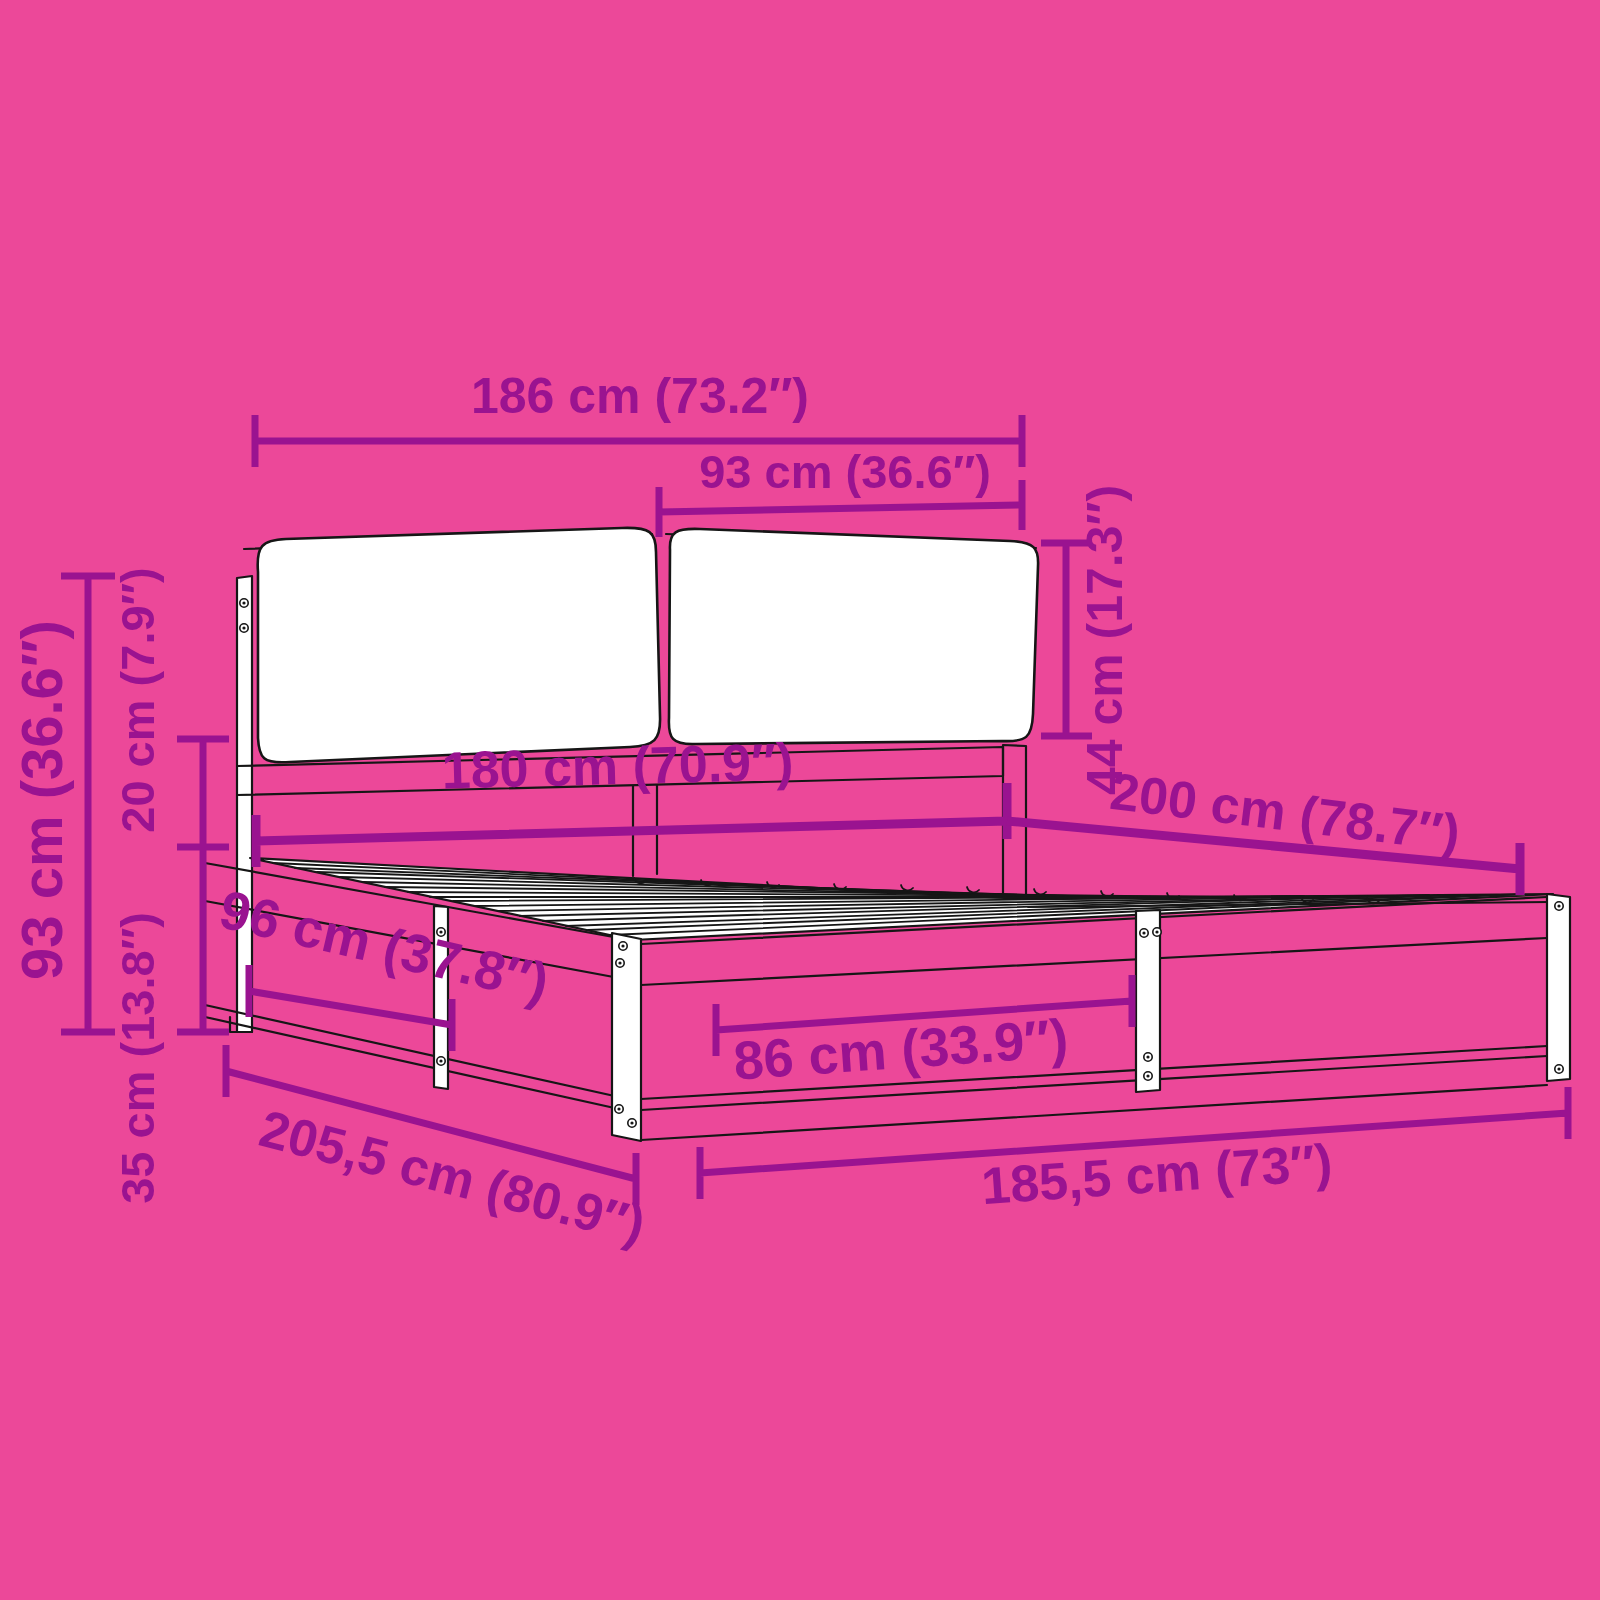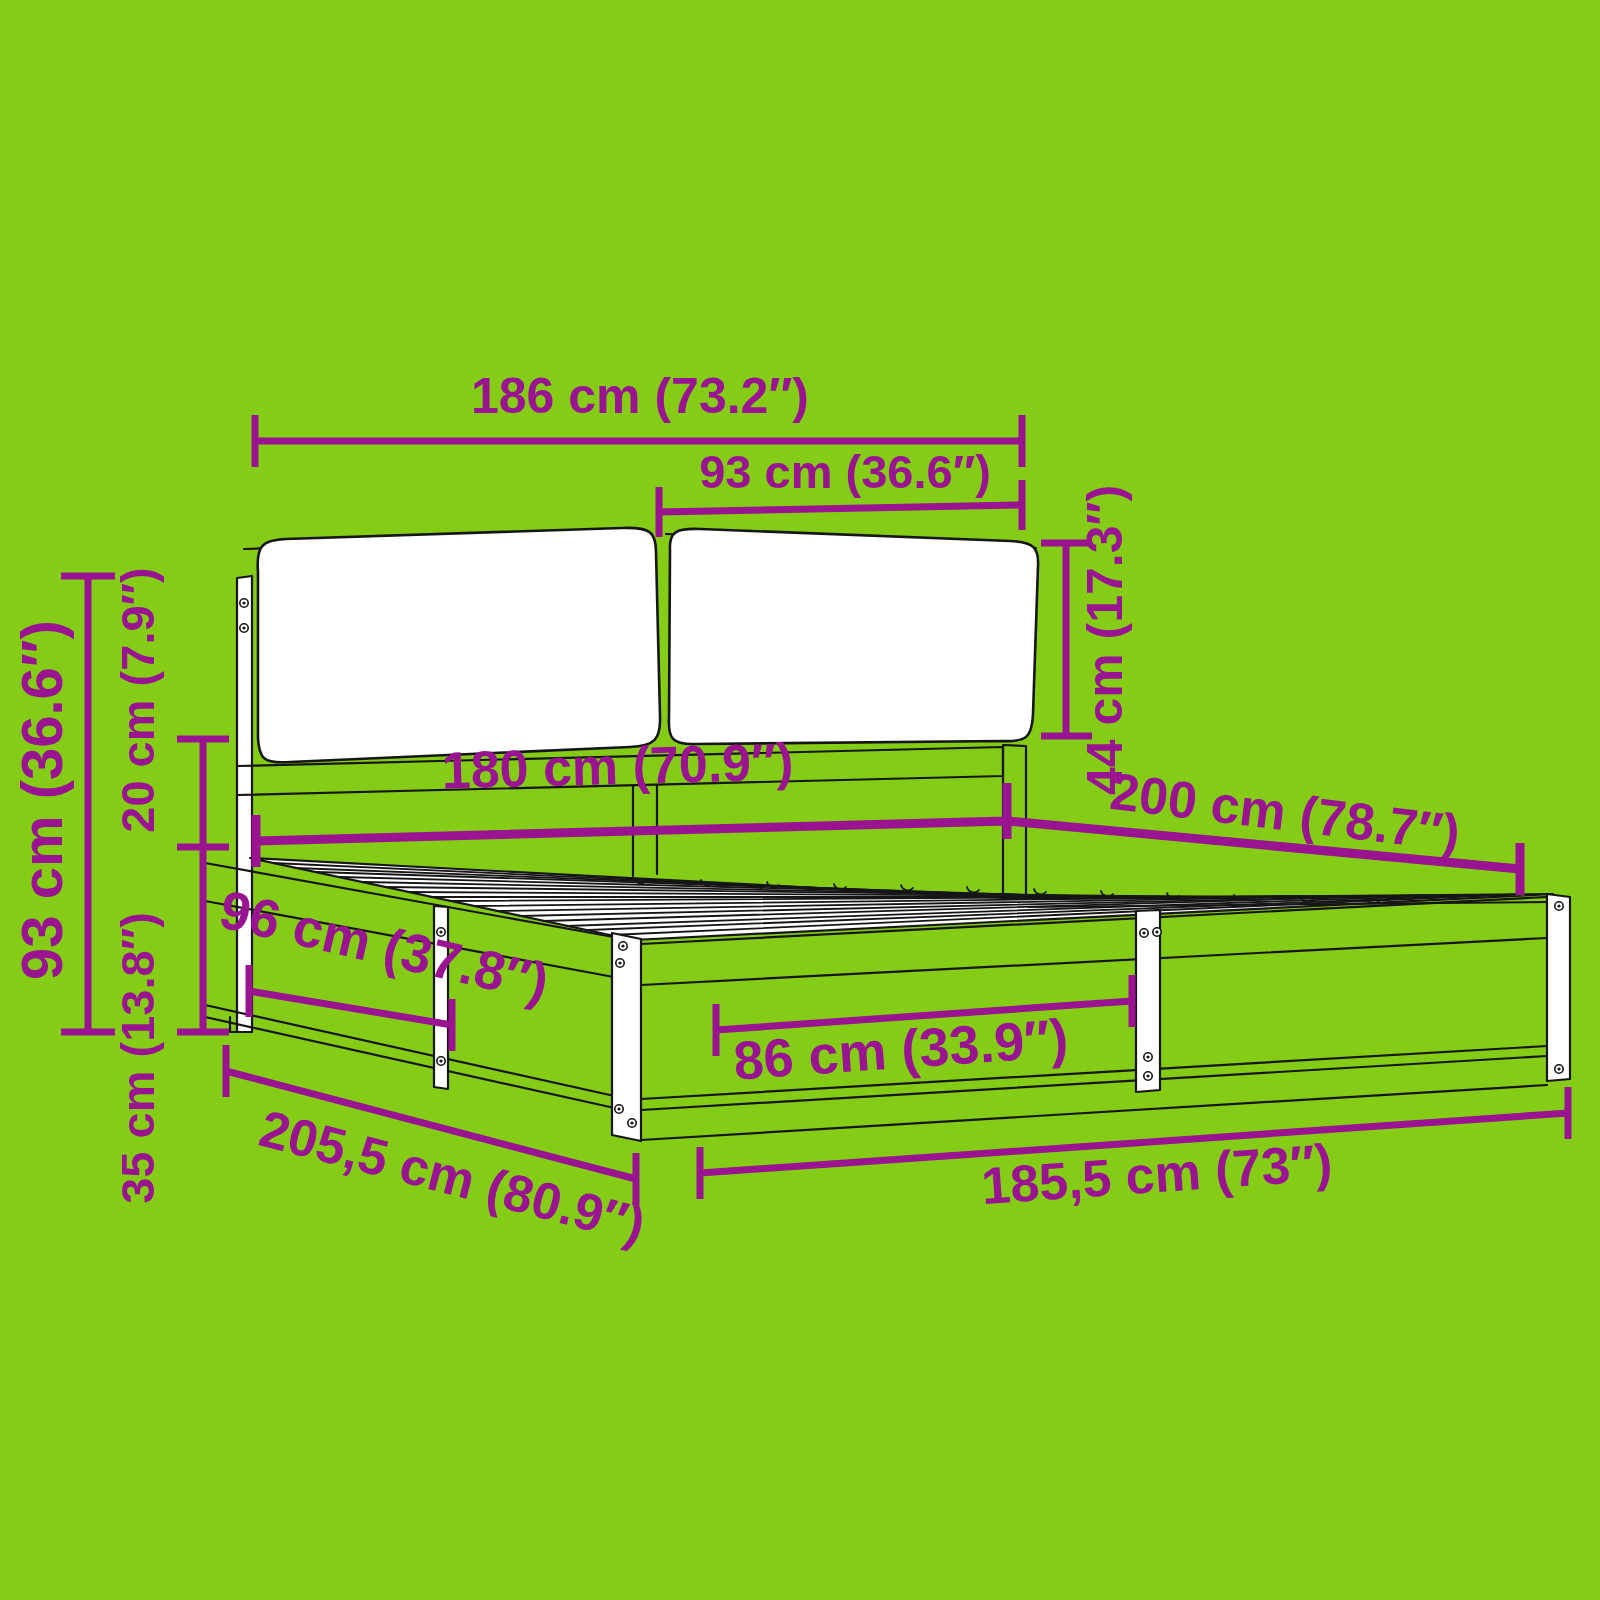--- a/index.html
+++ b/index.html
@@ -1,16 +1,16 @@
 <!DOCTYPE html>
 <html><head>
 <meta charset="utf-8">
 <style>
   html,body{margin:0;padding:0;background:#ffffff;}
-  .stage{position:relative;width:1600px;height:1600px;background:#84cc16;overflow:hidden;}
+  .stage{position:relative;width:1600px;height:1600px;background:#ec4899;overflow:hidden;}
   .stage svg{position:absolute;inset:0;display:block;}
   .art{stroke:#161616;fill:none;stroke-width:2.2;stroke-linecap:round;stroke-linejoin:round;}
   .art .panel{fill:#ffffff;}
   .art .thin{stroke-width:1.8;}
   .dimline{stroke:#9a1390;stroke-width:7;fill:none;stroke-linecap:butt;}
   .dimline.thick{stroke-width:9;}
   .dim-label{font-family:"Liberation Sans", sans-serif;font-weight:700;fill:#9a1390;}
   .screw-ring{fill:#ffffff;stroke:#161616;stroke-width:1.6;}
   .screw-dot{fill:#161616;stroke:none;}
 </style>

